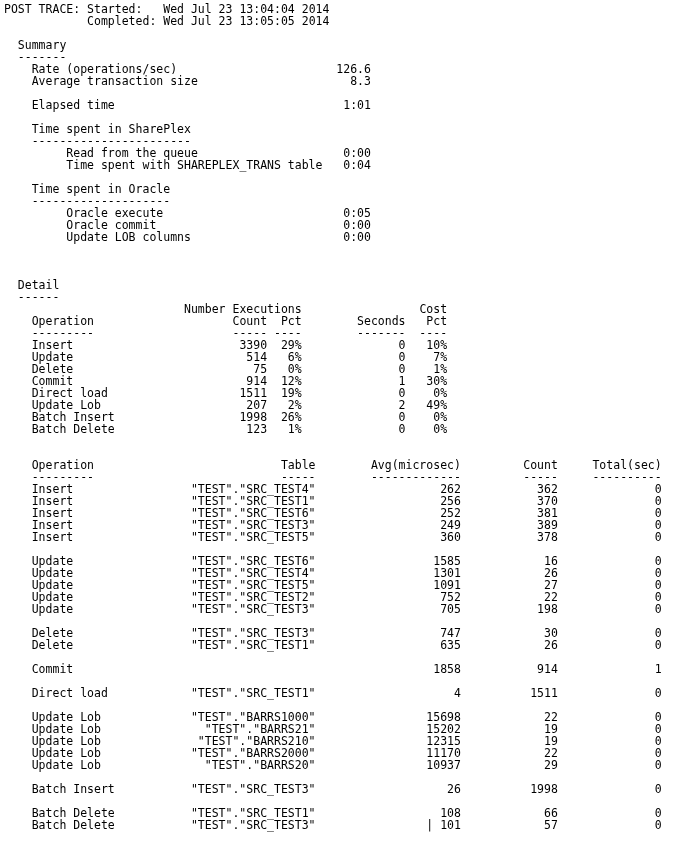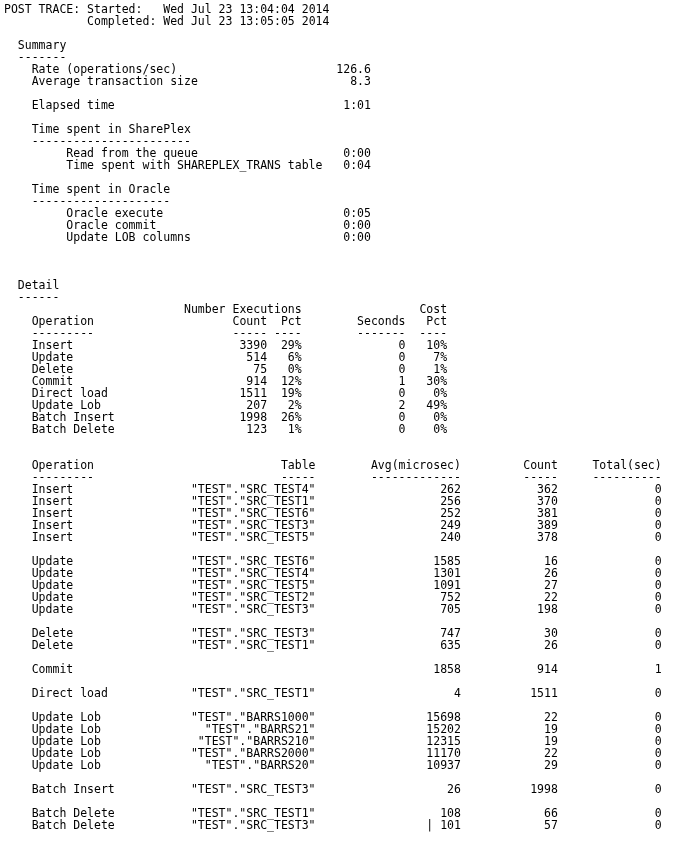--- a/index.html
+++ b/index.html
@@ -114,21 +114,21 @@
   <div>
 
       <div class="line in4"><span class="f w16">Insert</span><span class="f w25">"TEST"."SRC_TEST4"</span><span class="f w21 r"><span></span><span>262</span></span><span class="f w14 r">362</span><span class="f w15 r">0</span></div>
 
       <div class="line in4"><span class="f w16">Insert</span><span class="f w25">"TEST"."SRC_TEST1"</span><span class="f w21 r"><span></span><span>256</span></span><span class="f w14 r">370</span><span class="f w15 r">0</span></div>
 
       <div class="line in4"><span class="f w16">Insert</span><span class="f w25">"TEST"."SRC_TEST6"</span><span class="f w21 r"><span></span><span>252</span></span><span class="f w14 r">381</span><span class="f w15 r">0</span></div>
 
       <div class="line in4"><span class="f w16">Insert</span><span class="f w25">"TEST"."SRC_TEST3"</span><span class="f w21 r"><span></span><span>249</span></span><span class="f w14 r">389</span><span class="f w15 r">0</span></div>
 
-      <div class="line in4"><span class="f w16">Insert</span><span class="f w25">"TEST"."SRC_TEST5"</span><span class="f w21 r"><span></span><span>240</span></span><span class="f w14 r">378</span><span class="f w15 r">0</span></div>
+      <div class="line in4"><span class="f w16">Insert</span><span class="f w25">"TEST"."SRC_TEST5"</span><span class="f w21 r"><span></span><span>360</span></span><span class="f w14 r">378</span><span class="f w15 r">0</span></div>
     </div>
   <div class="line"></div>
   <div>
 
       <div class="line in4"><span class="f w16">Update</span><span class="f w25">"TEST"."SRC_TEST6"</span><span class="f w21 r"><span></span><span>1585</span></span><span class="f w14 r">16</span><span class="f w15 r">0</span></div>
 
       <div class="line in4"><span class="f w16">Update</span><span class="f w25">"TEST"."SRC_TEST4"</span><span class="f w21 r"><span></span><span>1301</span></span><span class="f w14 r">26</span><span class="f w15 r">0</span></div>
 
       <div class="line in4"><span class="f w16">Update</span><span class="f w25">"TEST"."SRC_TEST5"</span><span class="f w21 r"><span></span><span>1091</span></span><span class="f w14 r">27</span><span class="f w15 r">0</span></div>
 

